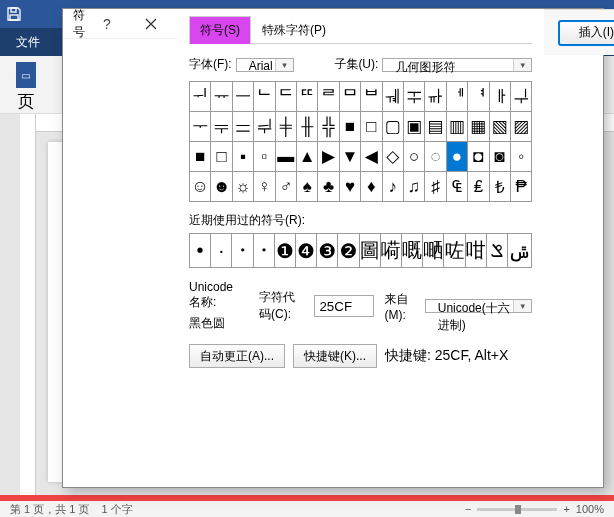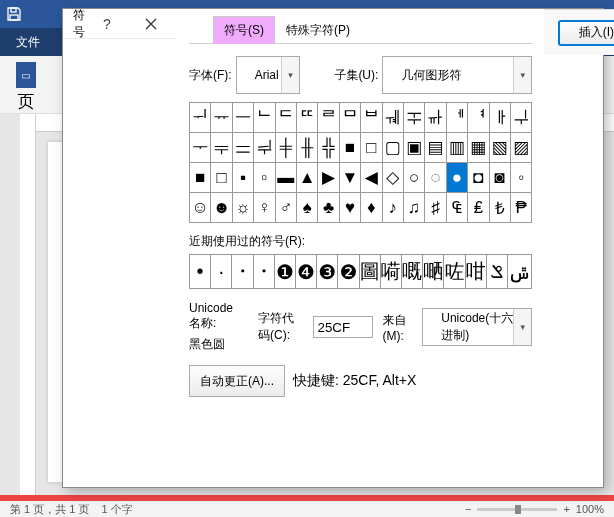--- a/index.html
+++ b/index.html
@@ -31,44 +31,44 @@
   
   .dialog { position: absolute; top: 8px; left: 62px; width: 542px; height: 480px; background: #fff; border: 1px solid #888; box-shadow: 4px 4px 12px rgba(0,0,0,0.25); display: flex; flex-direction: row; }
   .dlg-titlebar { height: 30px; background: #fff; display: flex; align-items: center; padding: 0 4px 0 10px; border-bottom: 1px solid #eee; }
   .dlg-title { flex: 1; font-size: 12px; }
   .dlg-tb-btn { width: 44px; height: 28px; display: flex; align-items: center; justify-content: center; font-size: 14px; color: #444; }
   
   .dlg-body { flex: 1; padding: 6px 12px 0 12px; position: relative; }
   
   .tabs { display: flex; border-bottom: 1px solid #ccc; margin-bottom: 12px; }
   .tab { padding: 5px 10px; border: 1px solid transparent; border-bottom: none; position: relative; bottom: -1px; }
-  .tab.active { border-color: #ccc; background: #f0abfc; margin-left: 24px; }
+  .tab.active { border-color: #ccc; background: #d946ef; }
   
   .row { display: flex; align-items: center; margin-bottom: 8px; gap: 4px; }
   .row label { font-size: 12px; }
-  .sel { height: 38px; border: 1px solid #aaa; background: #fff; display: flex; align-items: center; padding: 0 18px; position: relative; }
+  .sel { height: 14px; border: 1px solid #aaa; background: #fff; display: flex; padding: 0 12px; position: relative; }
   .sel .arrow { position: absolute; right: 0; top: 0; bottom: 0; width: 18px; border-left: 1px solid #ccc; display: flex; align-items: center; justify-content: center; font-size: 9px; color: #555; background: #f5f5f5; }
   .font-sel { flex: 1; max-width: 240px; }
   .subset-sel { width: 150px; }
   
   .grid { display: grid; grid-template-columns: repeat(16, 1fr); border: 1px solid #999; border-right: none; border-bottom: none; }
   .cell { height: 30px; border-right: 1px solid #999; border-bottom: 1px solid #999; display: flex; align-items: center; justify-content: center; font-size: 17px; background: #fff; font-family: Arial, sans-serif; }
   .cell.selected { background: #0078d4; color: #fff; }
   
   .recent-label { margin-top: 10px; margin-bottom: 4px; }
   .recent-grid { display: grid; grid-template-columns: repeat(16, 1fr); border: 1px solid #999; border-right: none; border-bottom: none; }
   .recent-grid .cell { height: 34px; font-size: 20px; }
   
   .name-row { display: flex; align-items: center; margin-top: 12px; gap: 10px; }
   .name-block { display: flex; flex-direction: column; gap: 4px; }
   .code-input { width: 60px; height: 22px; border: 1px solid #aaa; padding: 0 4px; }
   .from-sel { width: 148px; }
   
   .btn-row { margin-top: 12px; display: flex; gap: 8px; align-items: center; }
-  .btn { height: 32px; padding: 0 10px; border: 1px solid #aaa; background: linear-gradient(#fdfdfd,#ececec); display: inline-flex; align-items: center; font-size: 12px; }
+  .btn { height: 24px; padding: 0 10px; border: 1px solid #aaa; background: linear-gradient(#fdfdfd,#ececec); display: inline-flex; align-items: center; font-size: 12px; }
   .shortcut-text { font-size: 14px; }
   
   .dlg-footer { height: 46px; border-top: 1px solid #ddd; background: #f8f8f8; display: flex; align-items: center; justify-content: flex-end; padding: 0 14px; gap: 12px; }
   .dlg-btn { width: 76px; height: 26px; border: 1px solid #999; background: linear-gradient(#fdfdfd,#ececec); display: flex; align-items: center; justify-content: center; font-size: 12px; }
   .dlg-btn.primary { border: 2px solid #0078d4; border-radius: 3px; position: relative; }
   .cursor { position: absolute; width: 14px; height: 18px; pointer-events: none; right: 4px; top: 6px; }
 </style>
 </head>
 <body>
 
@@ -241,20 +241,21 @@
       <input class="code-input" value="25CF" style="">
       <label>来自(M):</label>
       <div class="sel from-sel">
         <span>Unicode(十六进制)</span>
         <span class="arrow">▾</span>
       </div>
     </div>
 
     <div class="btn-row">
       <div class="btn">自动更正(A)...</div>
+      <div class="btn">快捷键(K)...</div>
       <span class="shortcut-text">快捷键: 25CF, Alt+X</span>
     </div>
   </div>
 
   <div class="dlg-footer">
     <div class="dlg-btn primary">
       <span>插入(I)</span>
       <svg class="cursor" viewBox="0 0 14 18">
           <path d="M1 1l0 13 3-3 2 5 2-1-2-5 5 0z" fill="#fff" stroke="#000" stroke-width="1"></path>
         </svg>

